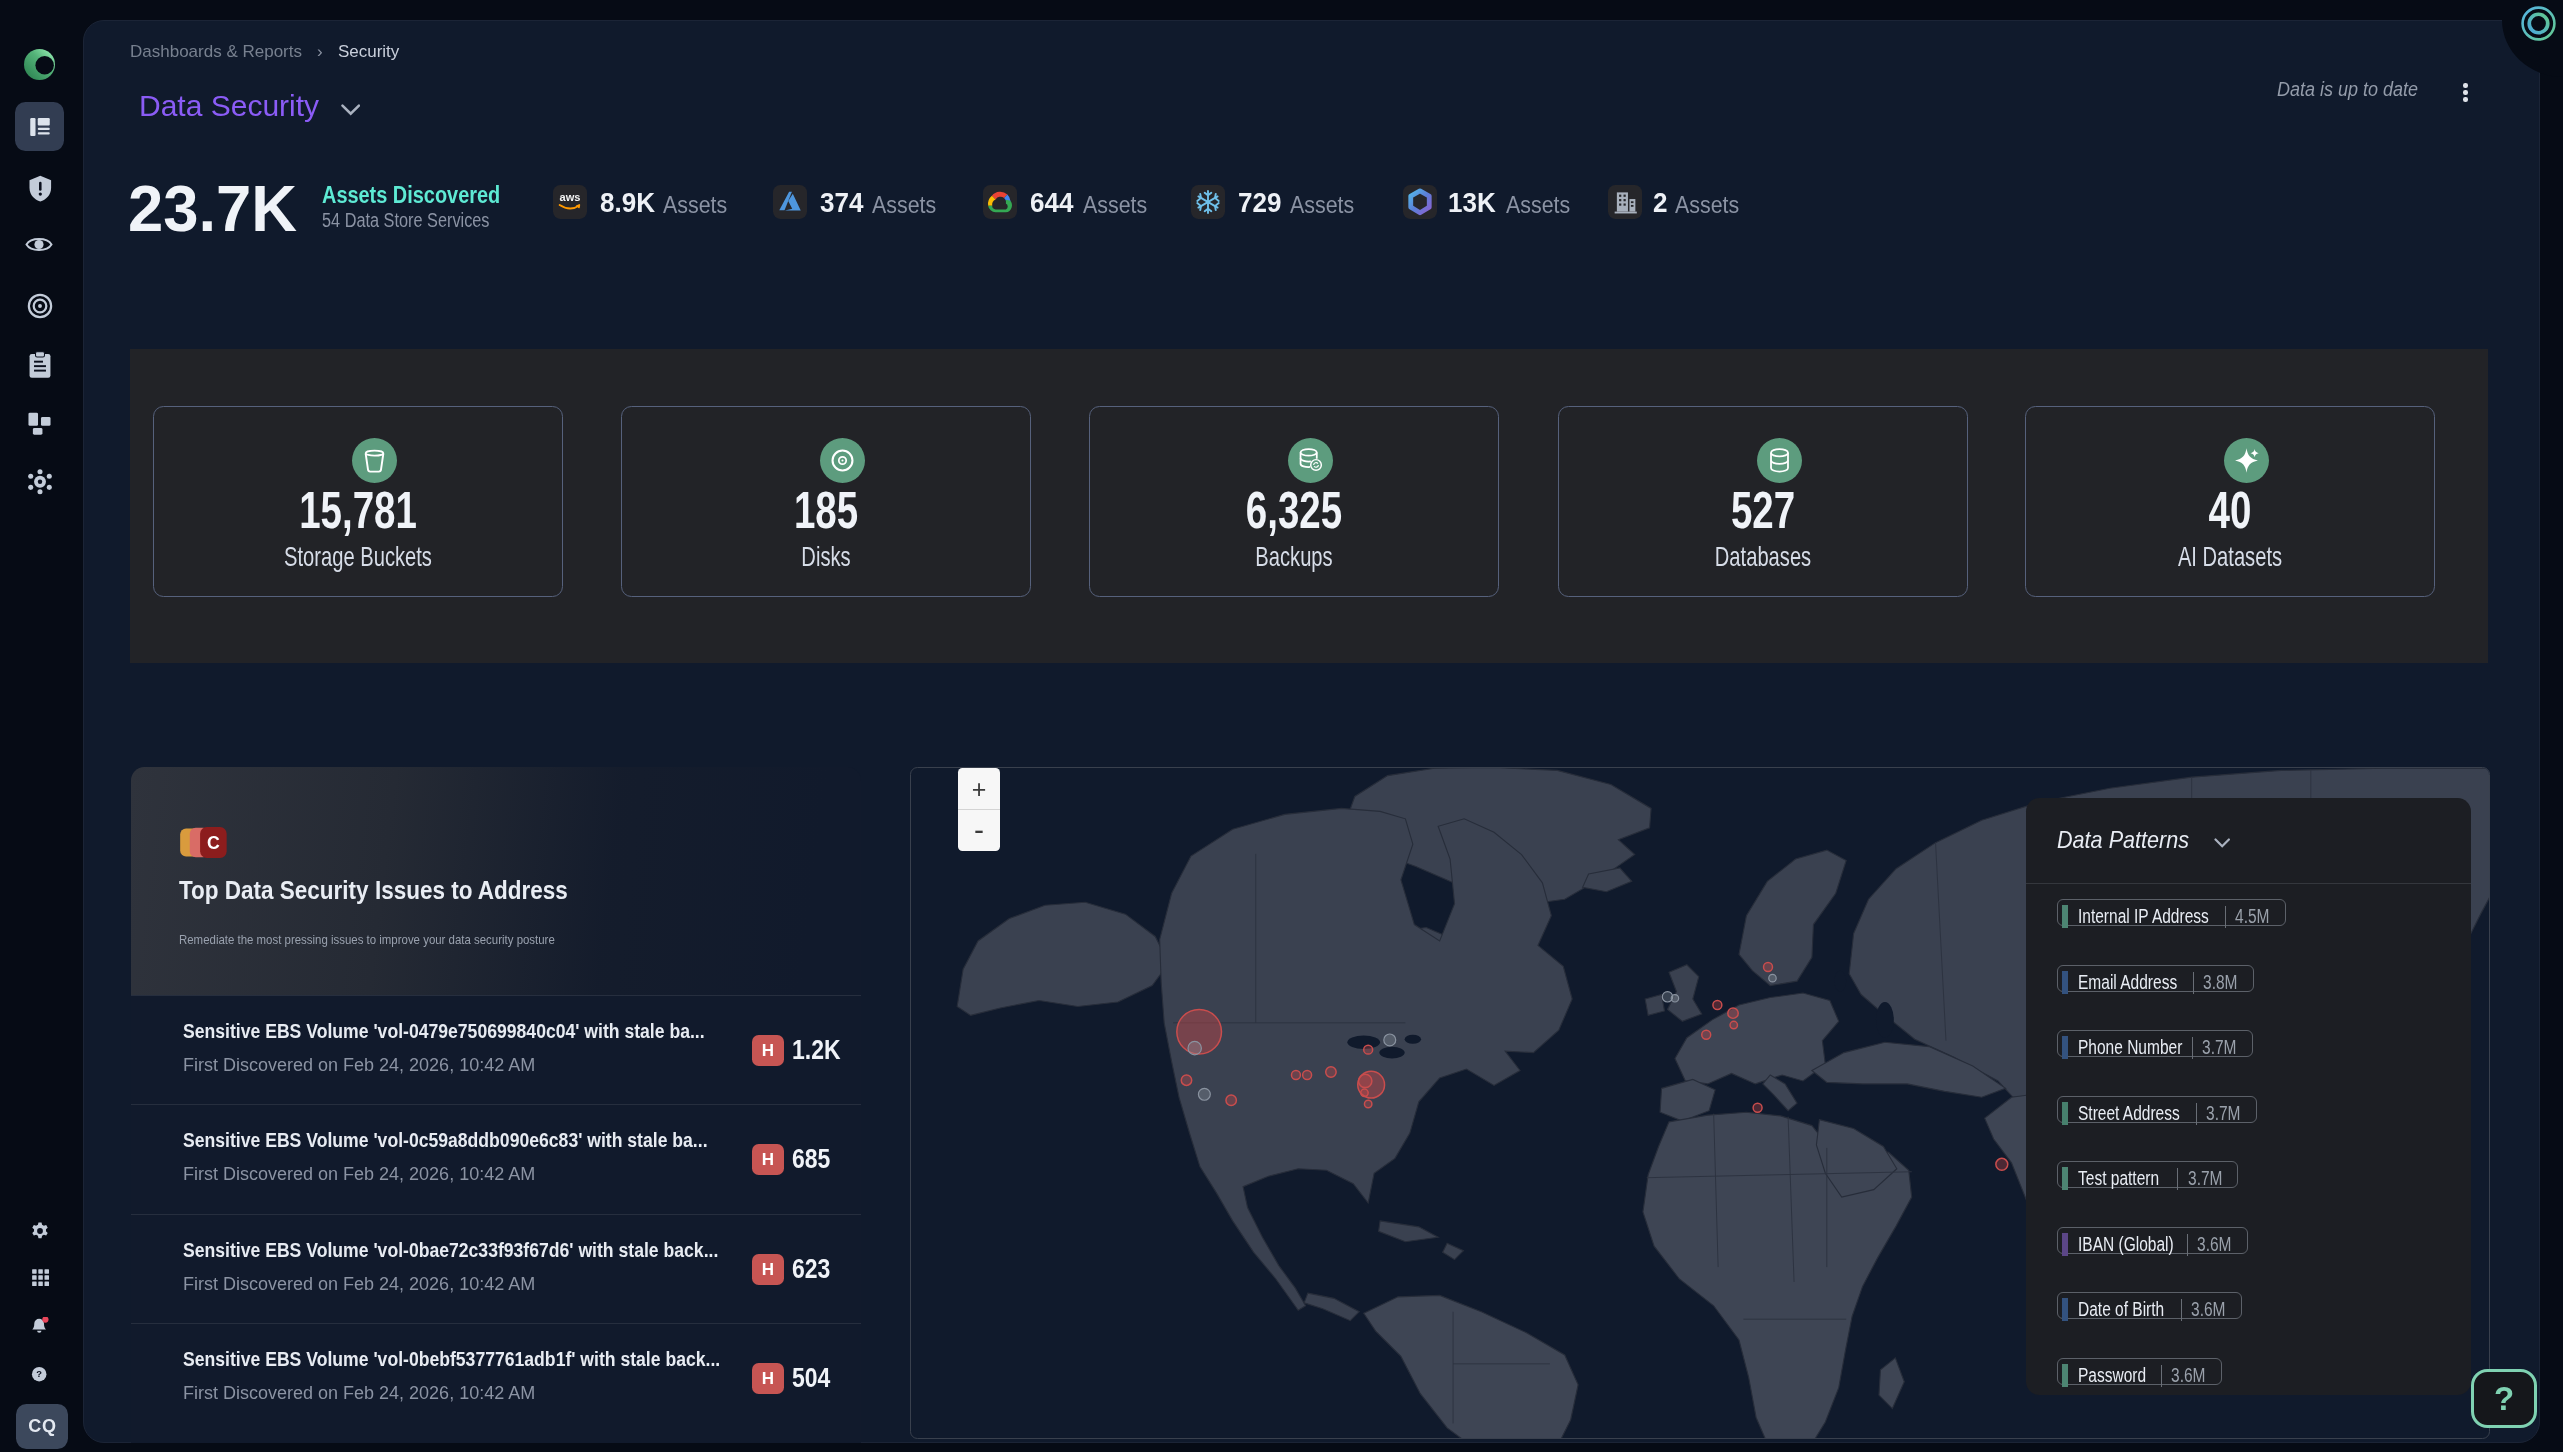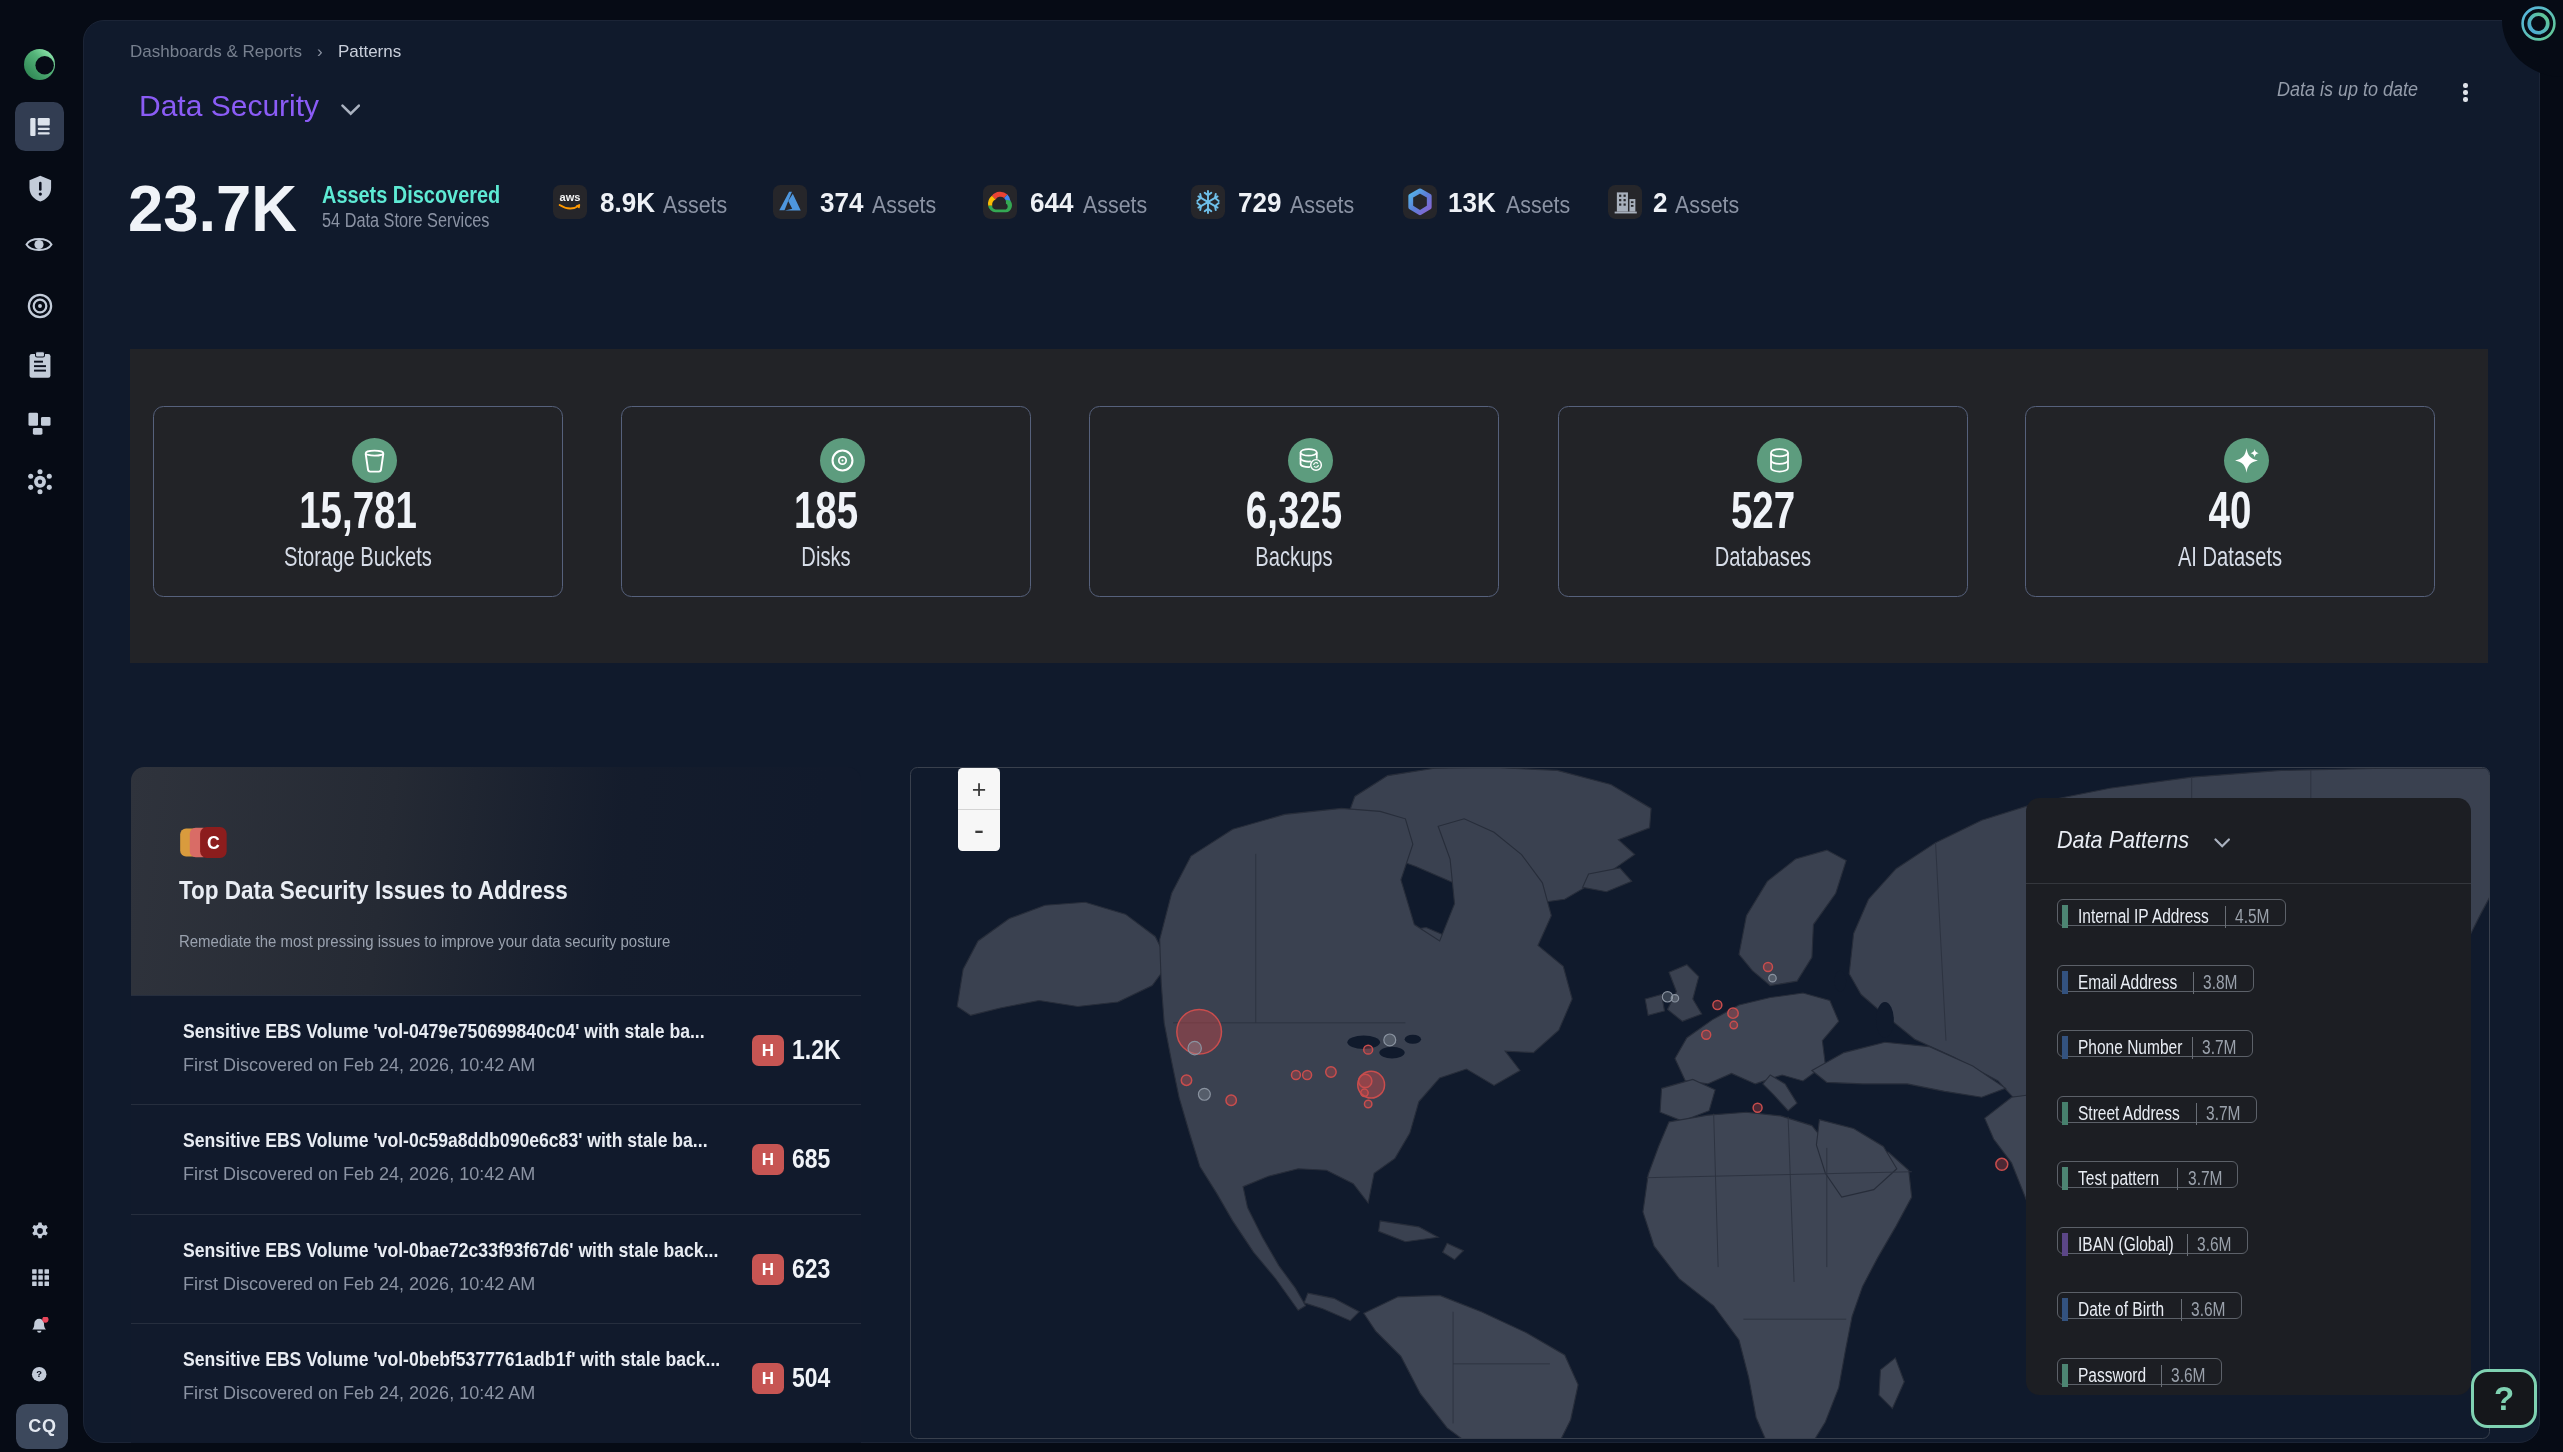--- a/index.html
+++ b/index.html
@@ -22,21 +22,21 @@
 .pnum { position:absolute; top:187px; font-size:28px; font-weight:bold; color:#eef1f6; }
 .plbl { position:absolute; top:192px; font-size:23px; color:#8b93a4; }
 #band { position:absolute; left:130px; top:349px; width:2358px; height:314px; background:#222327; }
 .scard { position:absolute; top:57px; width:410px; height:191px; border:1.5px solid #56617c; border-radius:10.4px; }
 .scirc { position:absolute; left:198px; top:31px; width:45px; height:45px; border-radius:50%; background:#5d9c7e; }
 .snum { position:absolute; left:0; top:73px; width:100%; text-align:center; font-size:52px; font-weight:bold; color:#f0f3f8; transform:scaleX(0.74); }
 .slbl { position:absolute; left:0; top:134px; width:100%; text-align:center; font-size:28px; color:#d7dde8; transform:scaleX(0.72); }
 #issues { position:absolute; left:131px; top:767px; width:730px; height:685px; background:#111a2c; border-radius:13.4px 13.4px 0 0; overflow:hidden; }
 #ihead { position:absolute; left:0; top:0; width:100%; height:228px; background:linear-gradient(97deg,#2f333c 0%,#252a34 35%,rgba(23,30,44,0.55) 65%,rgba(17,26,44,0) 92%); }
 #ititle { position:absolute; left:48px; top:109px; font-size:25px; font-weight:bold; color:#e9edf4; }
-#isub { position:absolute; left:48px; top:165px; font-size:17px; color:#99a1ae; white-space:nowrap; }
+#isub { position:absolute; left:48px; top:165px; font-size:13px; color:#99a1ae; white-space:nowrap; }
 .irow { position:absolute; left:0; width:100%; height:109px; border-top:0.7px solid #262e3e; }
 .irow .t1 { position:absolute; left:52px; top:24px; font-size:20px; font-weight:bold; color:#e7ebf2; white-space:nowrap; }
 .irow .t2 { position:absolute; left:52px; top:59px; font-size:18px; color:#8b93a3; white-space:nowrap; }
 .hbadge { position:absolute; left:621px; top:39px; width:32px; height:31px; border-radius:6.7px; background:#c75553; color:#fff; font-size:17px; font-weight:bold; text-align:center; line-height:31px; }
 .hcount { position:absolute; left:661px; top:38px; font-size:28px; font-weight:bold; color:#f0f3f8; transform:scaleX(0.82); transform-origin:left center; }
 #mapw { position:absolute; left:910px; top:767px; width:1580px; height:672px; border:0.7px solid #39404d; border-radius:7.4px; overflow:hidden; }
 #zoomctl { position:absolute; left:47px; top:0px; width:42px; height:83px; background:#f7f7f7; border-radius:4.5px; color:#3a3a3a; }
 #zoomctl .zp { position:absolute; left:0; top:0; width:100%; height:42px; font-size:25px; font-weight:500; text-align:center; line-height:42px; border-bottom:0.7px solid #d4d4d4; }
 #zoomctl .zm { position:absolute; left:0; top:42px; width:100%; height:42px; font-size:30px; font-weight:500; text-align:center; line-height:39px; }
 #patterns { position:absolute; left:2026px; top:798px; width:445px; height:597px; background:#1c1e23; border-radius:13.4px;text-align:center; }
@@ -46,21 +46,21 @@
 .cbar { position:absolute; left:4.5px; top:4.5px; width:6px; height:23px; }
 .clbl { position:absolute; left:20px; top:5.2px; font-size:19.4px; color:#e9edf4; transform:scaleX(0.8); transform-origin:left center; white-space:nowrap; }
 .cdiv { position:absolute; top:6px; width:0.7px; height:21.6px; background:#696e76; }
 .cval { position:absolute; top:5.2px; font-size:19.4px; color:#9aa1ab; transform:scaleX(0.8); transform-origin:left center; }
 #help { position:absolute; left:2471px; top:1369px; width:66px; height:59px; background:#15171b; border:3px solid #7fd2b2; border-radius:16.4px; color:#7fd2b2; font-size:33px; font-weight:bold; text-align:center; line-height:54px; }
 </style></head>
 <body>
 <div id="page">
 <div id="panel"></div>
     <div id="notch"></div>
-<div id="crumb">Dashboards &amp; Reports <span class="sep">›</span> <b>Patterns</b></div>
+<div id="crumb">Dashboards &amp; Reports <span class="sep">›</span> <b>Security</b></div>
 <div id="title">Data Security <svg width="19.4" height="12" viewBox="0 0 26 16" style="margin-left:13.4px">
         <path d="M2 2 L13 13 L24 2" stroke="#aab2c0" stroke-width="3.4" fill="none" stroke-linecap="round"></path>
       </svg></div>
 <div id="uptodate"><span class="sx" style="transform:scaleX(0.9)">Data is up to date</span></div>
 <div class="kdot" style="top:83px"></div>
     <div class="kdot" style="top:90px"></div>
     <div class="kdot" style="top:97px"></div>
 <div id="bignum"><span class="sx" style="transform:scaleX(0.99)">23.7K</span></div>
 <div id="heroT"><span class="sx" style="transform:scaleX(0.81)">Assets Discovered</span></div>
 <div id="heroS"><span class="sx" style="transform:scaleX(0.84)">54 Data Store Services</span></div>

